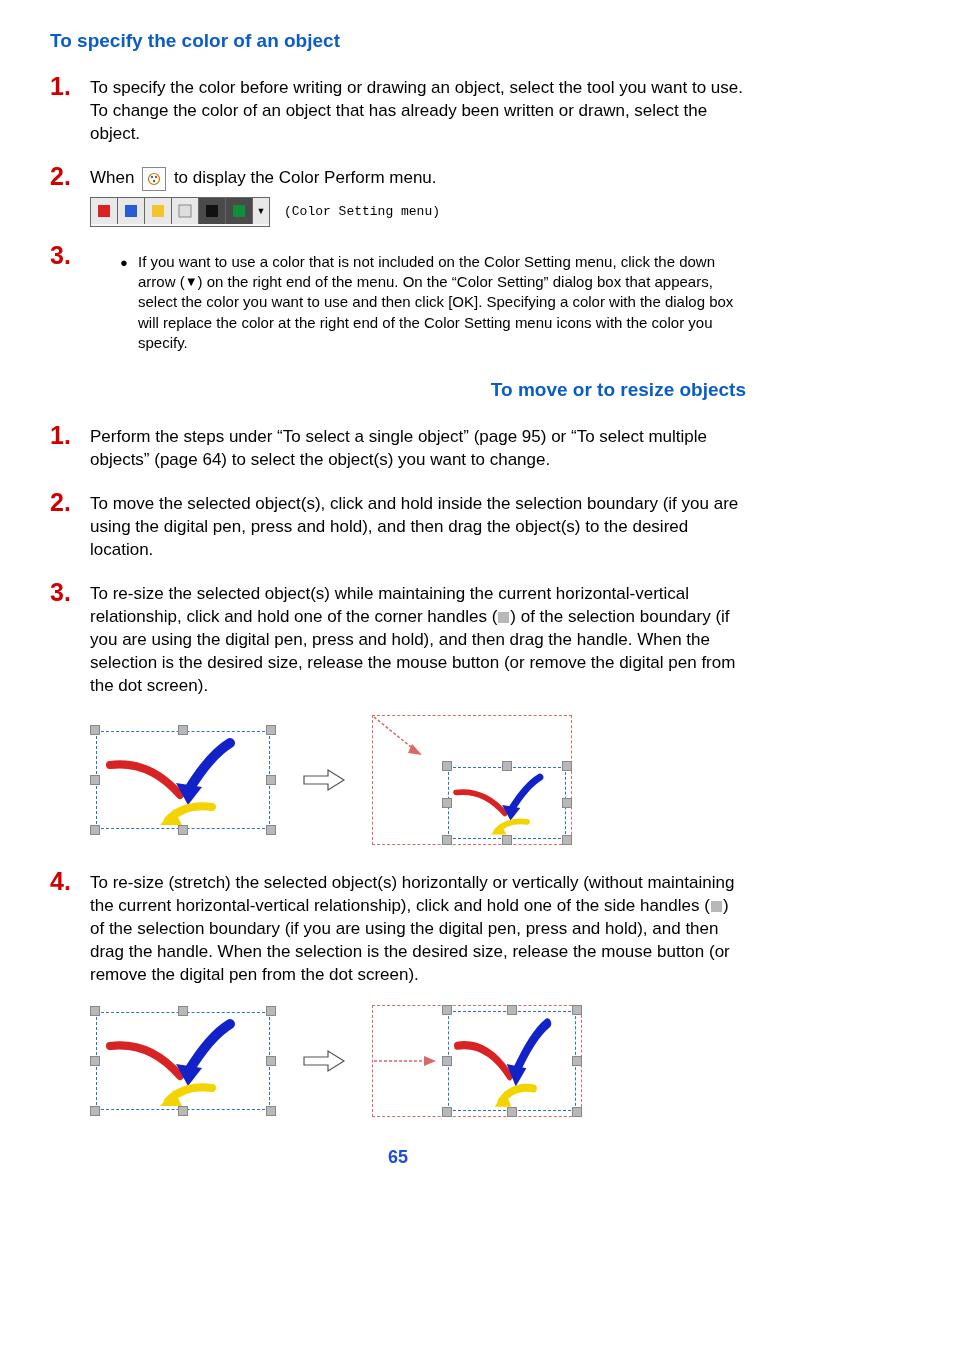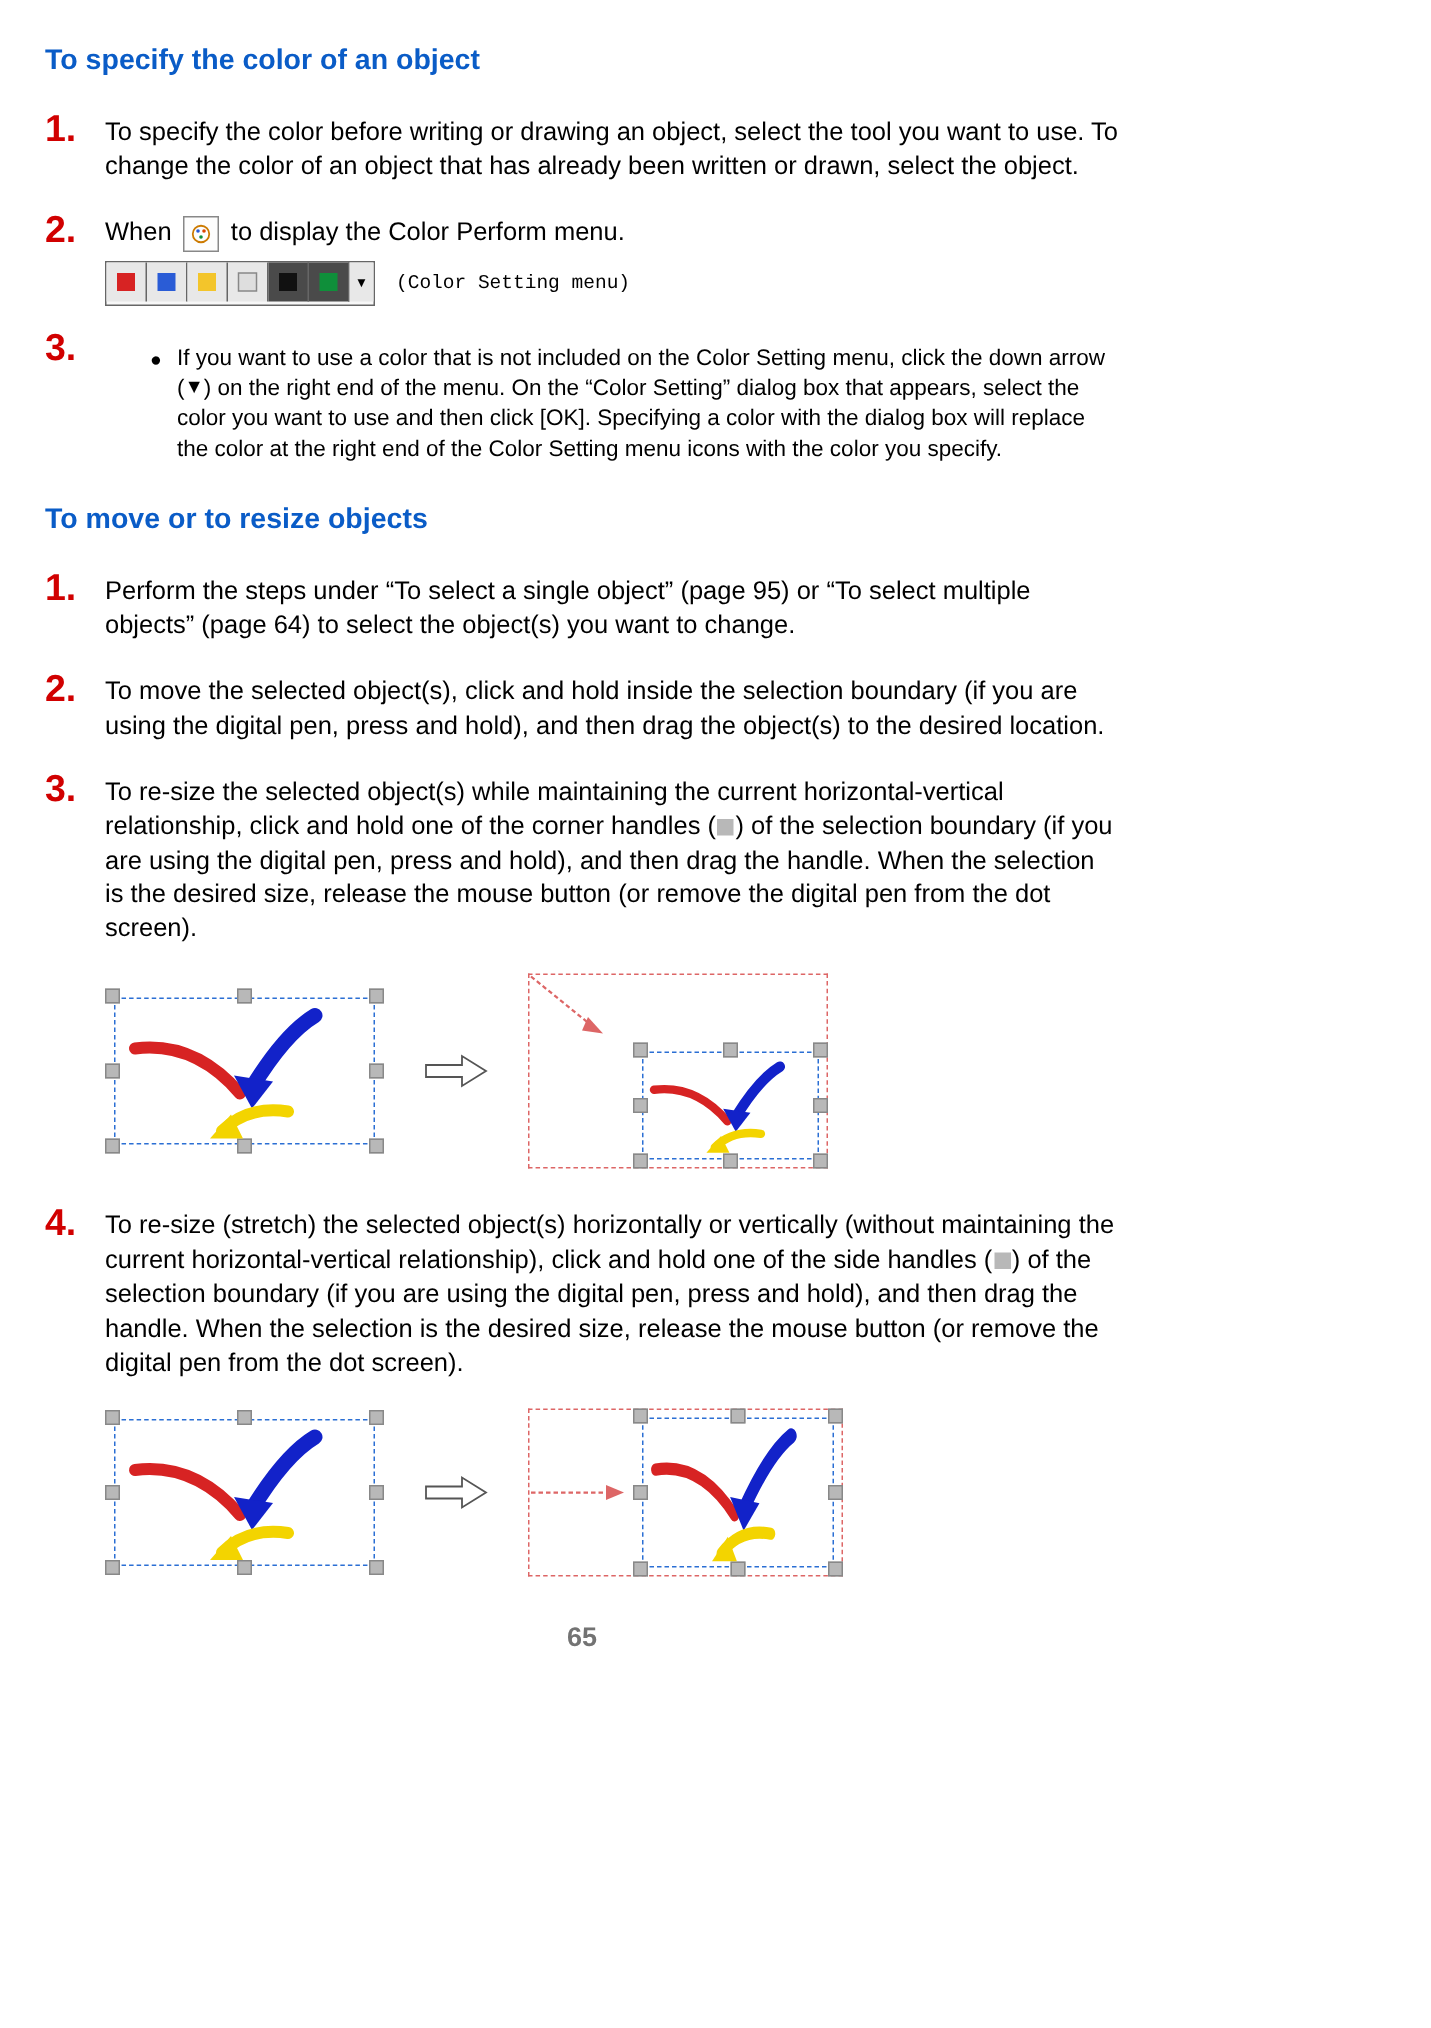--- a/index.html
+++ b/index.html
@@ -6,21 +6,21 @@
     margin: 0;
     padding: 0;
     background: #fff;
     font-family: Arial, Helvetica, sans-serif;
     color: #000;
   }
   .page {
     width: 796px;
     min-height: 1352px;
     box-sizing: border-box;
-    padding: 30px 50px 20px 30px;
+    padding: 30px 50px 20px 50px;
     position: relative;
   }
   .h-blue {
     color: #0a5cc7;
     font-weight: bold;
     font-size: 19px;
     margin: 0 0 22px 0;
   }
   .step {
     display: flex;
@@ -155,21 +155,21 @@
   .h-tm { top: 0; left: 50%; transform: translateX(-50%); }
   .h-bm { bottom: 0; left: 50%; transform: translateX(-50%); }
   .h-ml { left: 0; top: 50%; transform: translateY(-50%); }
   .h-mr { right: 0; top: 50%; transform: translateY(-50%); }
   .arrow-outline {
     width: 44px;
     height: 26px;
   }
   .page-num {
     text-align: center;
-    color: #737373;
+    color: #1d4ed8;
     font-weight: bold;
     font-size: 18px;
     margin-top: 30px;
   }
 </style>
 </head>
 <body>
 
 <div class="page">
 
@@ -244,21 +244,21 @@
     <div class="step-body">
       <div class="bullet-block">
         <div class="bullet-mark">●</div>
         <div>
           <span>If you want to use a color that is not included on the Color Setting menu, click the down arrow (</span><span class="down-tri-inline">▼</span><span>) on the right end of the menu. On the “Color Setting” dialog box that appears, select the color you want to use and then click [OK]. Specifying a color with the dialog box will replace the color at the right end of the Color Setting menu icons with the color you specify.</span>
         </div>
       </div>
     </div>
   </div>
 
-  <h2 class="h-blue" style="margin-top:26px;">To move or to resize objects</h2>
+  <h2 class="h-blue" style="margin-top:26px;text-align:right;">To move or to resize objects</h2>
 
   <div class="step">
     <div class="step-num">1<span class="step-dot">.</span></div>
     <div class="step-body">
       <div class="step-bold">Perform the steps under “To select a single object” (page 95) or “To select multiple objects” (page 64) to select the object(s) you want to change.</div>
     </div>
   </div>
 
   <div class="step">
     <div class="step-num">2<span class="step-dot">.</span></div>

